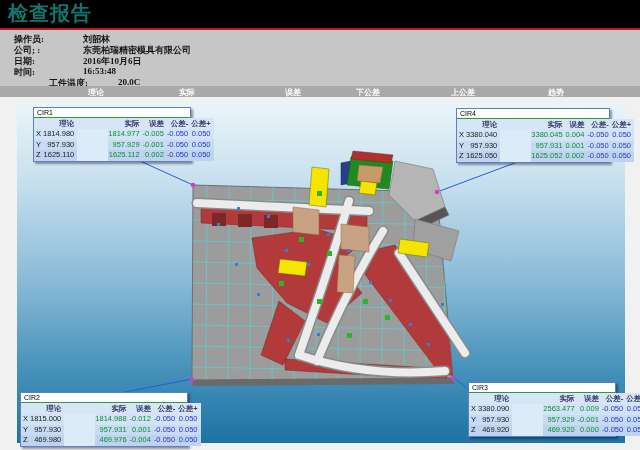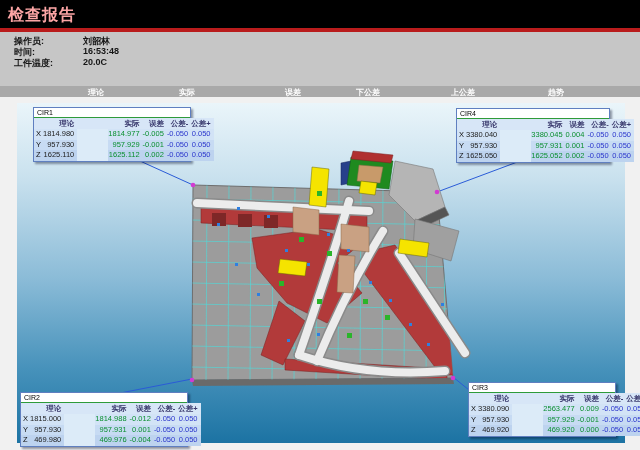--- a/index.html
+++ b/index.html
@@ -1,26 +1,26 @@
 <!DOCTYPE html>
 <html><head>
 <meta charset="utf-8">
 <style>
   html,body{margin:0;padding:0;}
   body{width:640px;height:450px;position:relative;overflow:hidden;
        font-family:"Liberation Sans",sans-serif;background:#f1f1f1;}
 
   
   .title-bar{position:absolute;left:0;top:0;width:640px;height:28px;background:#000;}
-  .title-bar .t{position:absolute;left:8px;top:1px;color:#fca5a5;font-size:16px;font-weight:700;
-                letter-spacing:1px;line-height:27px;}
+  .title-bar .t{position:absolute;left:8px;top:1px;color:#0f766e;font-size:20px;font-weight:700;
+                letter-spacing:1px;line-height:27px;font-family:Liberation Mono, monospace;}
 
   
   .info-panel{position:absolute;left:0;top:28px;width:640px;height:58px;background:#c6c6c6;
-              border-top:4px solid #b91c1c;}
+              border-top:2px solid #b91c1c;font-family:Liberation Serif, serif;}
   .info-row{position:absolute;left:0;width:640px;height:11px;font-size:9px;font-weight:700;color:#151515;}
   .info-row .lbl{position:absolute;left:14px;top:0;}
   .info-row .val{position:absolute;left:83px;top:0;}
   .info-row:nth-of-type(1){top:3px;}
   .info-row:nth-of-type(2){top:14px;}
   .info-row:nth-of-type(3){top:25px;}
   .info-row:nth-of-type(4){top:36px;}
   .info-row:nth-of-type(5){top:47px;margin-left:35px;}
 
   
@@ -65,20 +65,28 @@
 <body>
 
 <div class="title-bar">
   <span class="t">检查报告</span>
 </div>
 
 <div class="info-panel">
   <div class="info-row">
     <span class="lbl">操作员:</span>
     <span class="val">刘韶林</span>
+  </div>
+  <div class="info-row">
+    <span class="lbl">公司; :</span>
+    <span class="val">东莞柏瑞精密模具有限公司</span>
+  </div>
+  <div class="info-row">
+    <span class="lbl">日期:</span>
+    <span class="val">2016年10月6日</span>
   </div>
   <div class="info-row">
     <span class="lbl">时间:</span>
     <span class="val">16:53:48</span>
   </div>
   <div class="info-row">
     <span class="lbl">工件温度:</span>
     <span class="val">20.0C</span>
   </div>
 </div>

